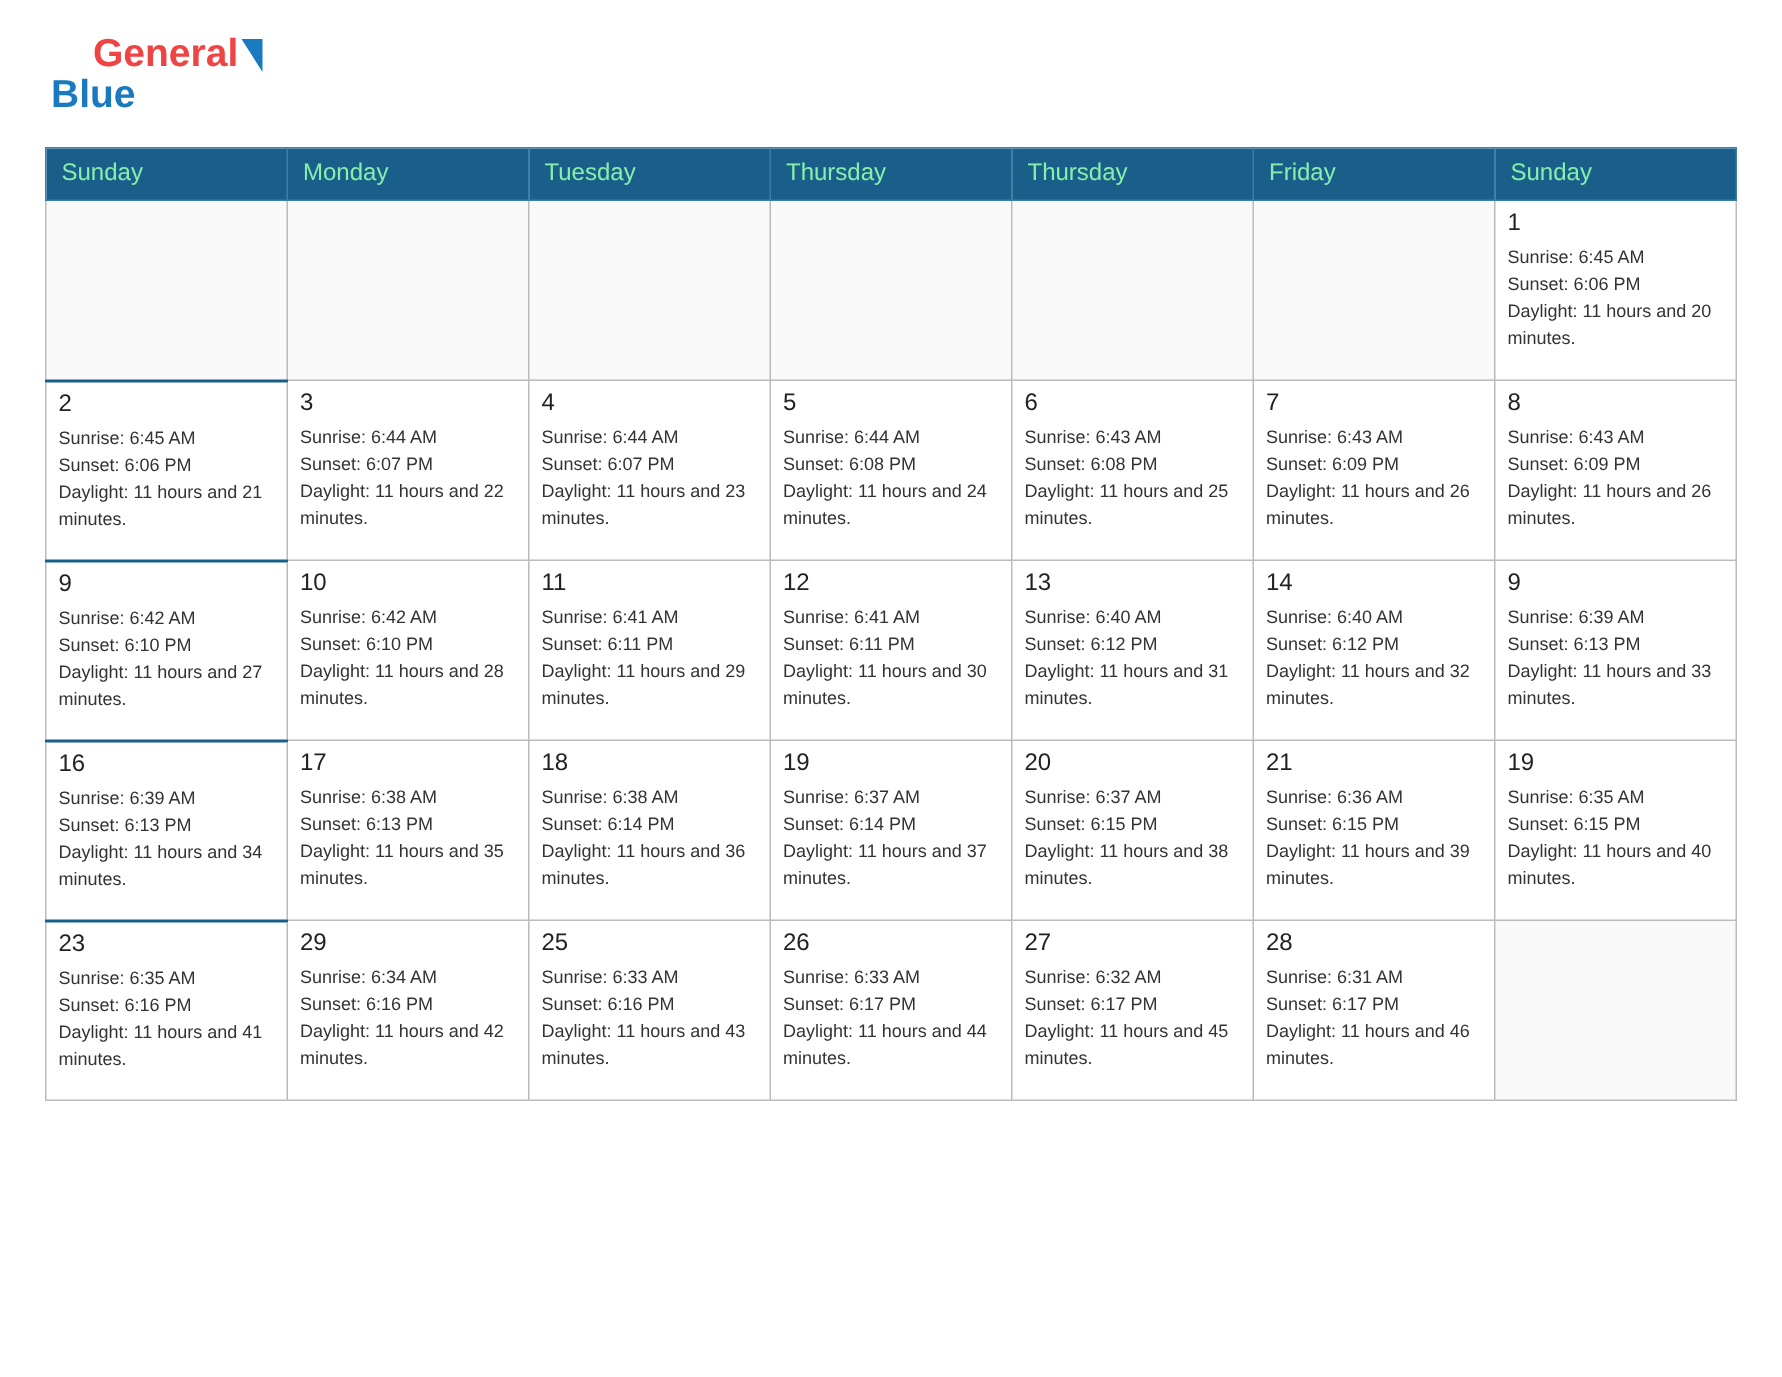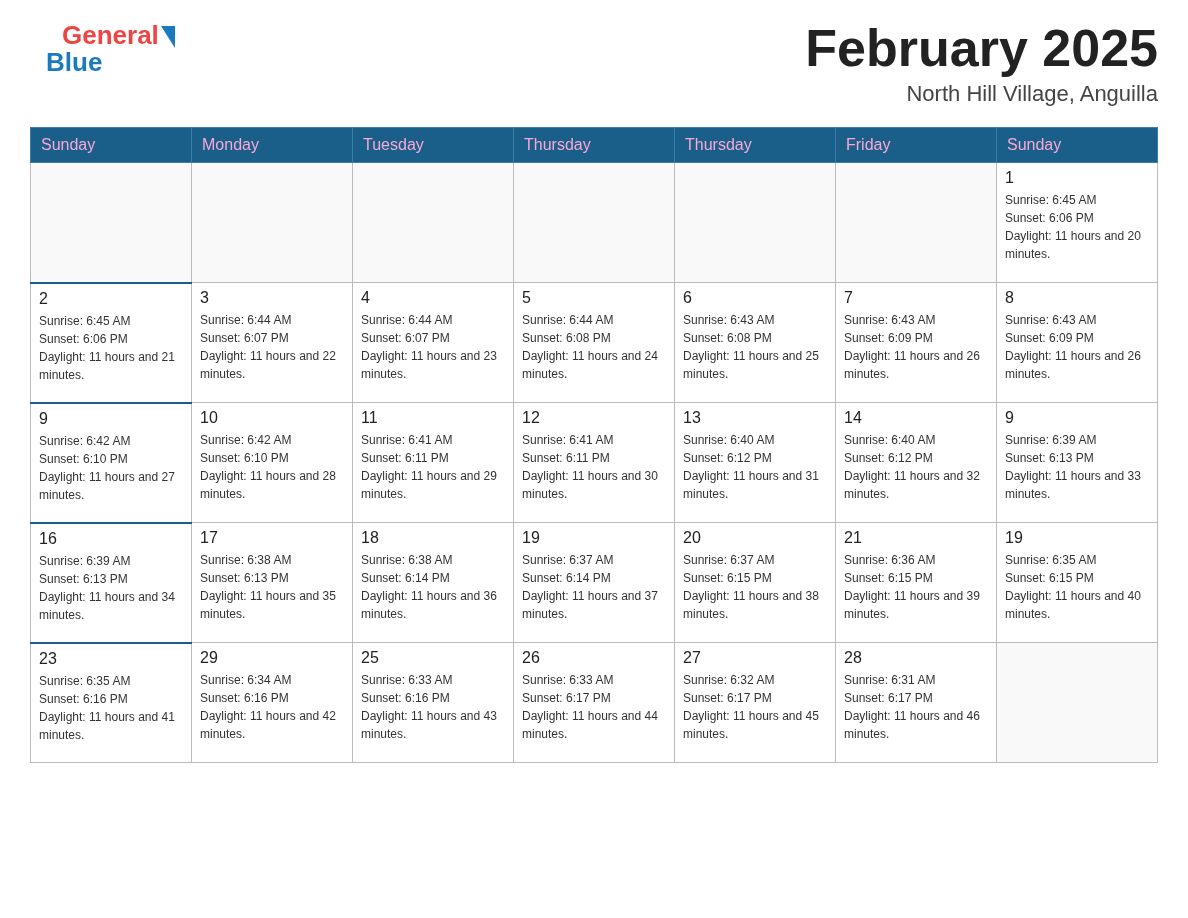--- a/index.html
+++ b/index.html
@@ -38,21 +38,21 @@
       border-right: 0px solid transparent;
       border-top: 22px solid #1a7abf;
       margin-left: 2px;
       margin-top: 2px;
     }
     .logo-bottom {
       font-size: 26px;
       font-weight: bold;
       color: #1a7abf;
       margin-top: -4px;
-      margin-left: 16px;
+      margin-left: 4px;
     }
     .title-area {
       text-align: right;
     }
     .month-title {
       font-size: 52px;
       font-weight: bold;
       color: #222;
       line-height: 1.1;
     }
@@ -61,21 +61,21 @@
       color: #444;
       margin-top: 4px;
     }
     .calendar {
       width: 100%;
       border-collapse: collapse;
       border: 1px solid #aaa;
     }
     .calendar thead tr th {
       background-color: #1a5f8a;
-      color: #f9a8d4;
+      color: #86efac;
       text-align: left;
       padding: 8px 10px;
       font-size: 16px;
       font-weight: normal;
       border: 1px solid #3a7fa8;
     }
     .calendar tbody tr td {
       vertical-align: top;
       border: 1px solid #bbb;
       padding: 6px 8px;
@@ -108,24 +108,20 @@
 </head>
 <body>
 
 <div class="header">
   <div class="logo">
     <div class="logo-top">
       <span class="logo-general">General</span>
       <div class="logo-triangle"></div>
     </div>
     <span class="logo-bottom">Blue</span>
-  </div>
-  <div class="title-area">
-    <div class="month-title">February 2025</div>
-    <div class="location">North Hill Village, Anguilla</div>
   </div>
 </div>
 
 <table class="calendar">
   <thead>
     <tr>
     <th>Sunday</th>
         <th>Monday</th>
         <th>Tuesday</th>
         <th>Thursday</th>

